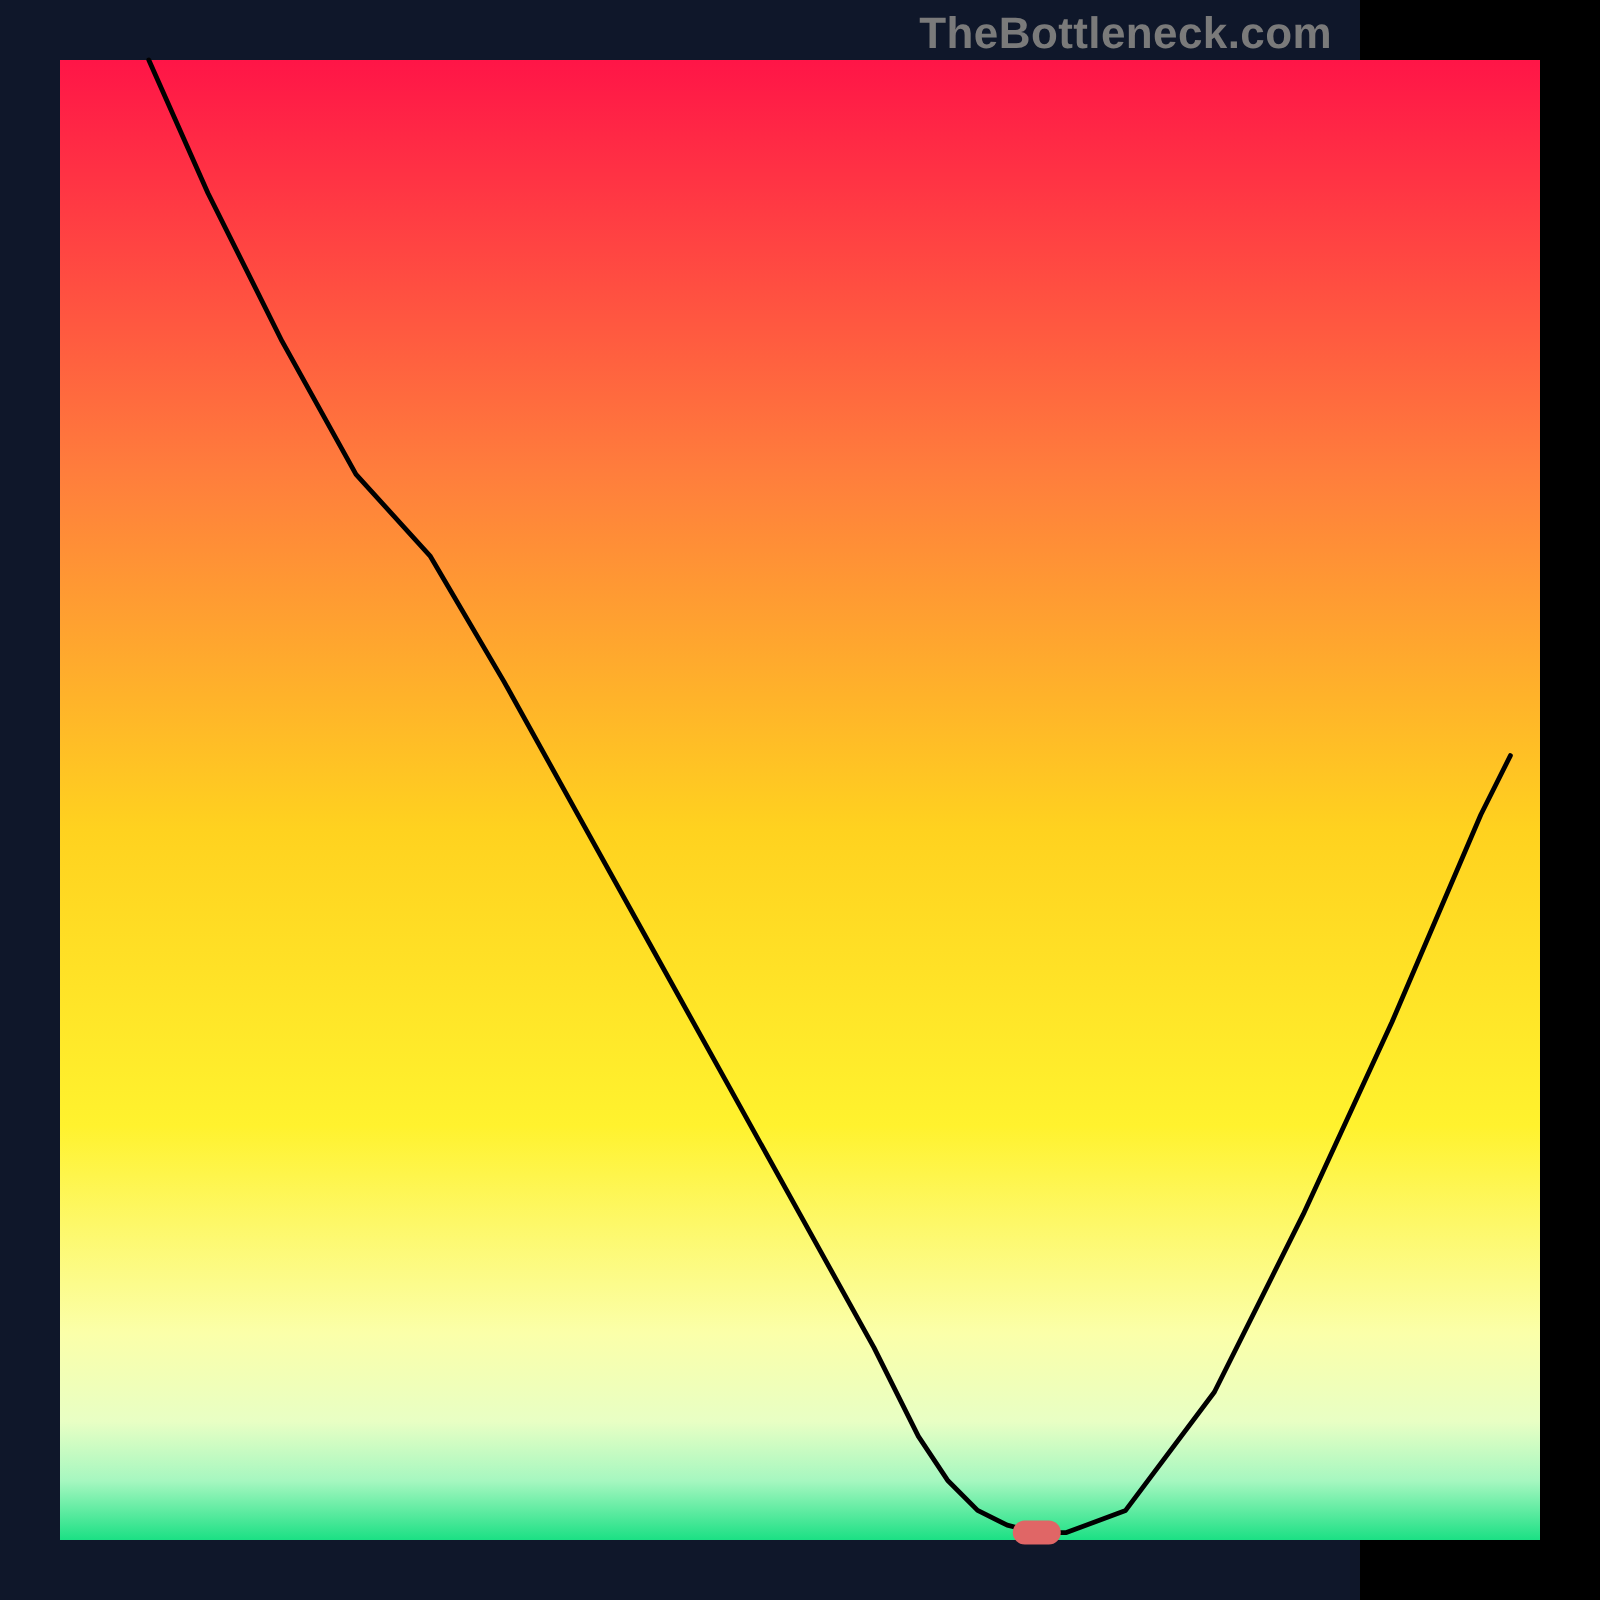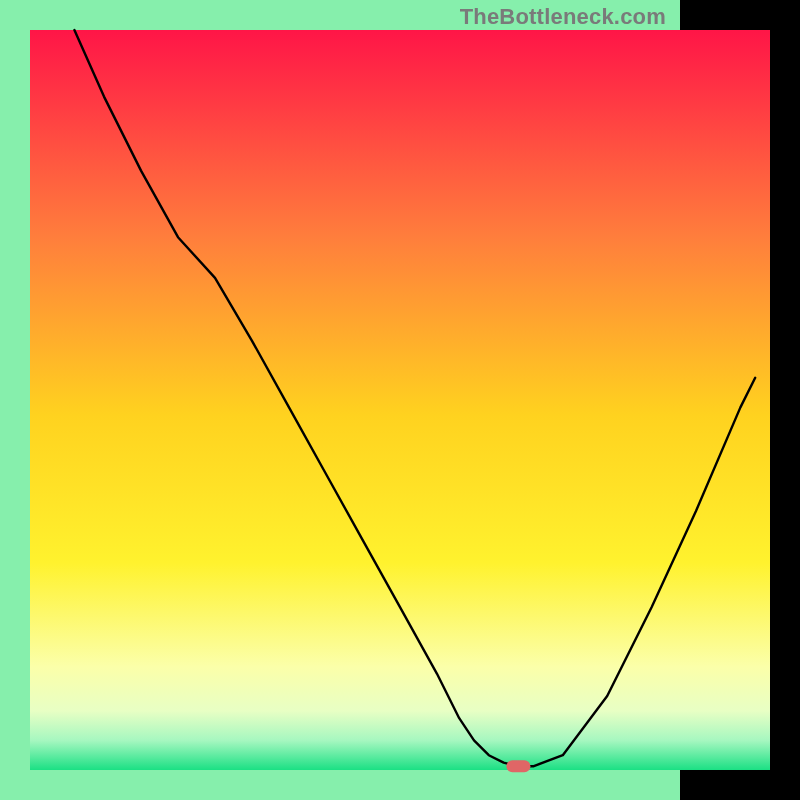--- a/index.html
+++ b/index.html
@@ -7,21 +7,21 @@
     padding: 0;
     width: 800px;
     height: 800px;
     background: #000;
     overflow: hidden;
   }
   .container {
     position: relative;
     width: 680px;
     height: 800px;
-    background: #86efac;
+    background: #0f172a;
   }
   .watermark {
     position: absolute;
     top: 4px;
     right: 14px;
     font-family: Arial, Helvetica, sans-serif;
     font-size: 22px;
     font-weight: bold;
     color: #7a7a7a;
     letter-spacing: 0.2px;

